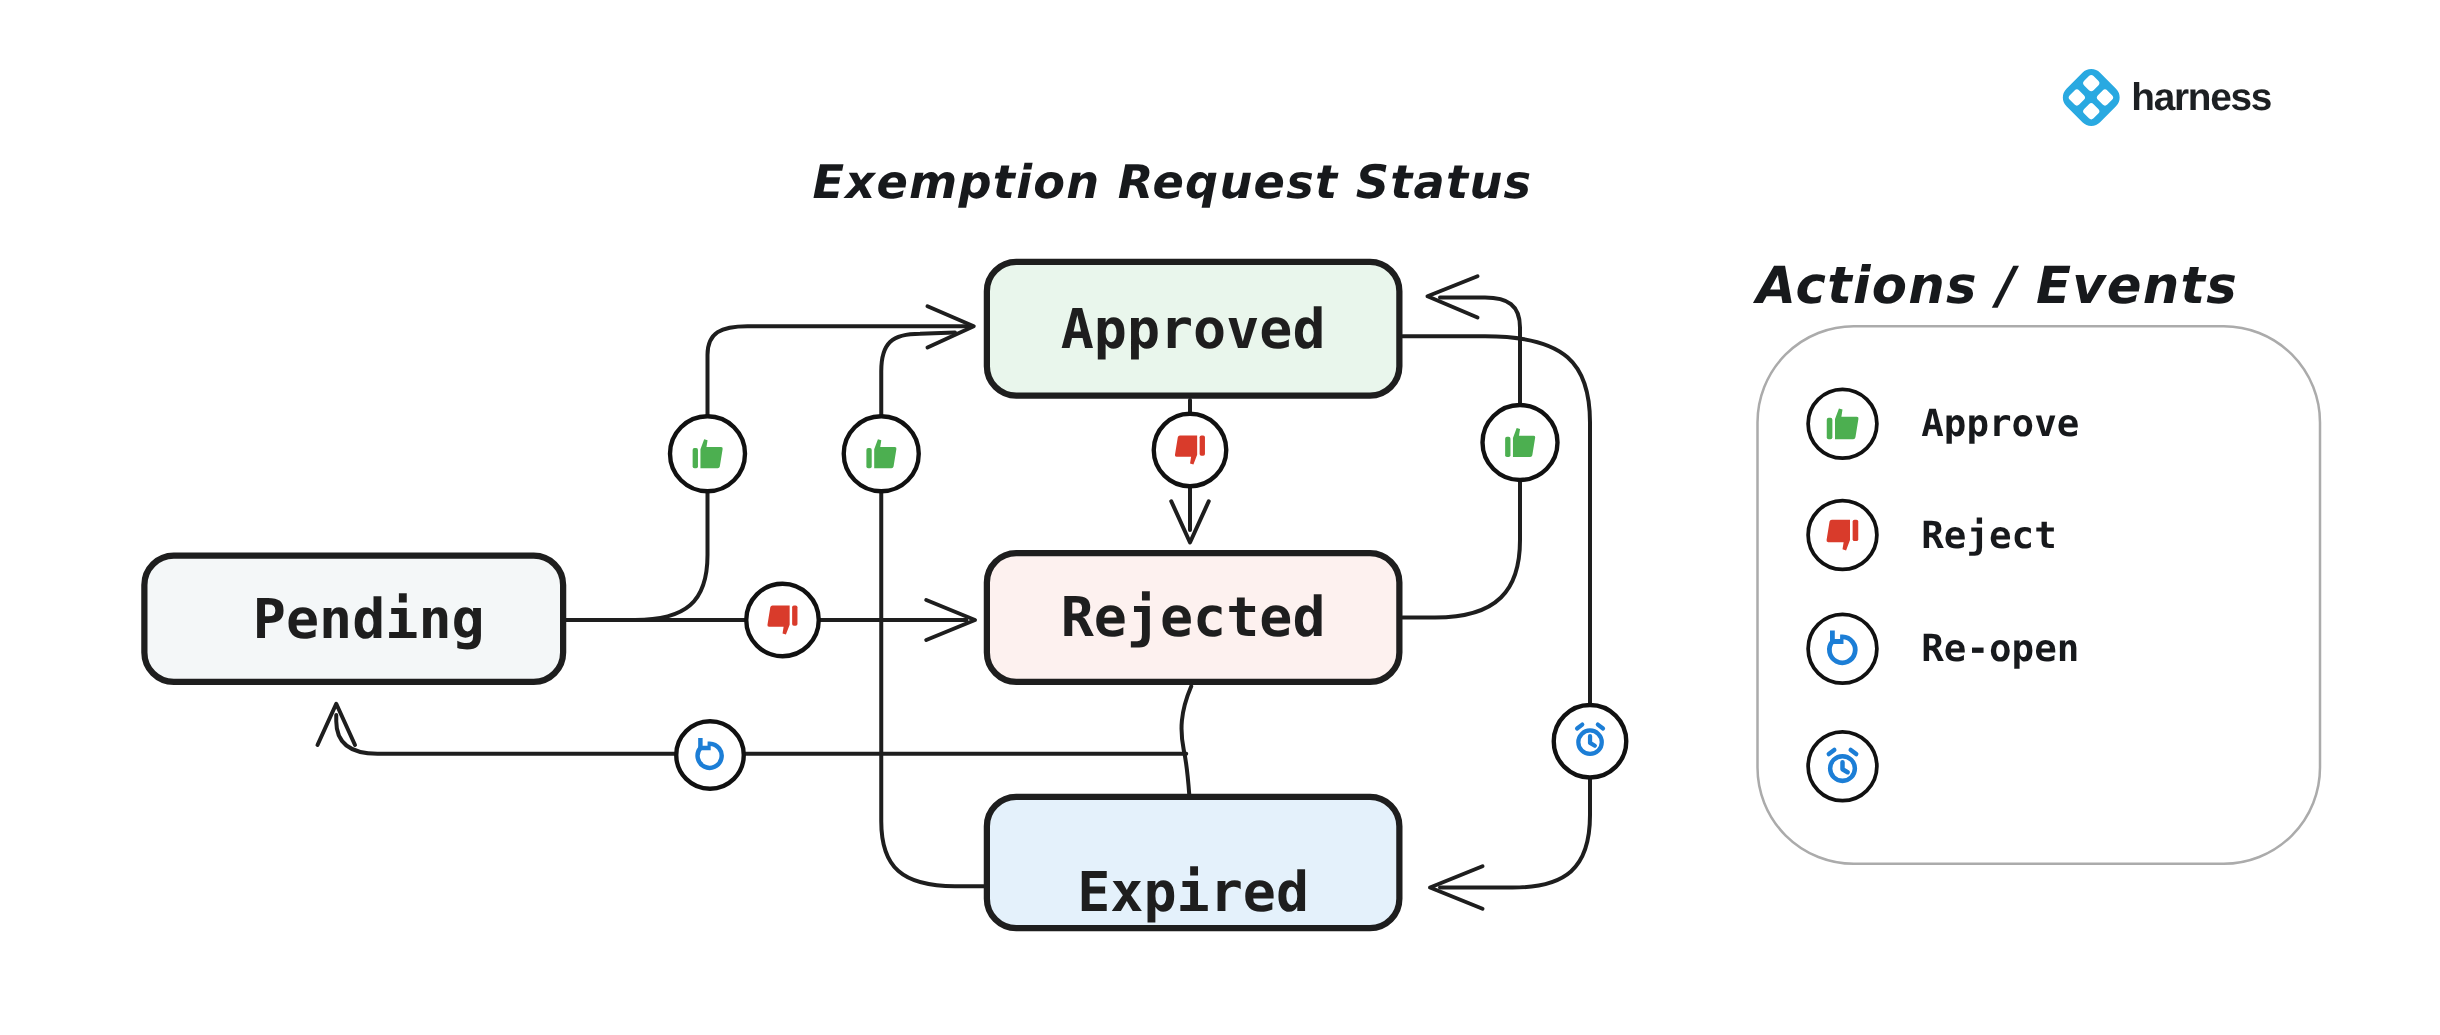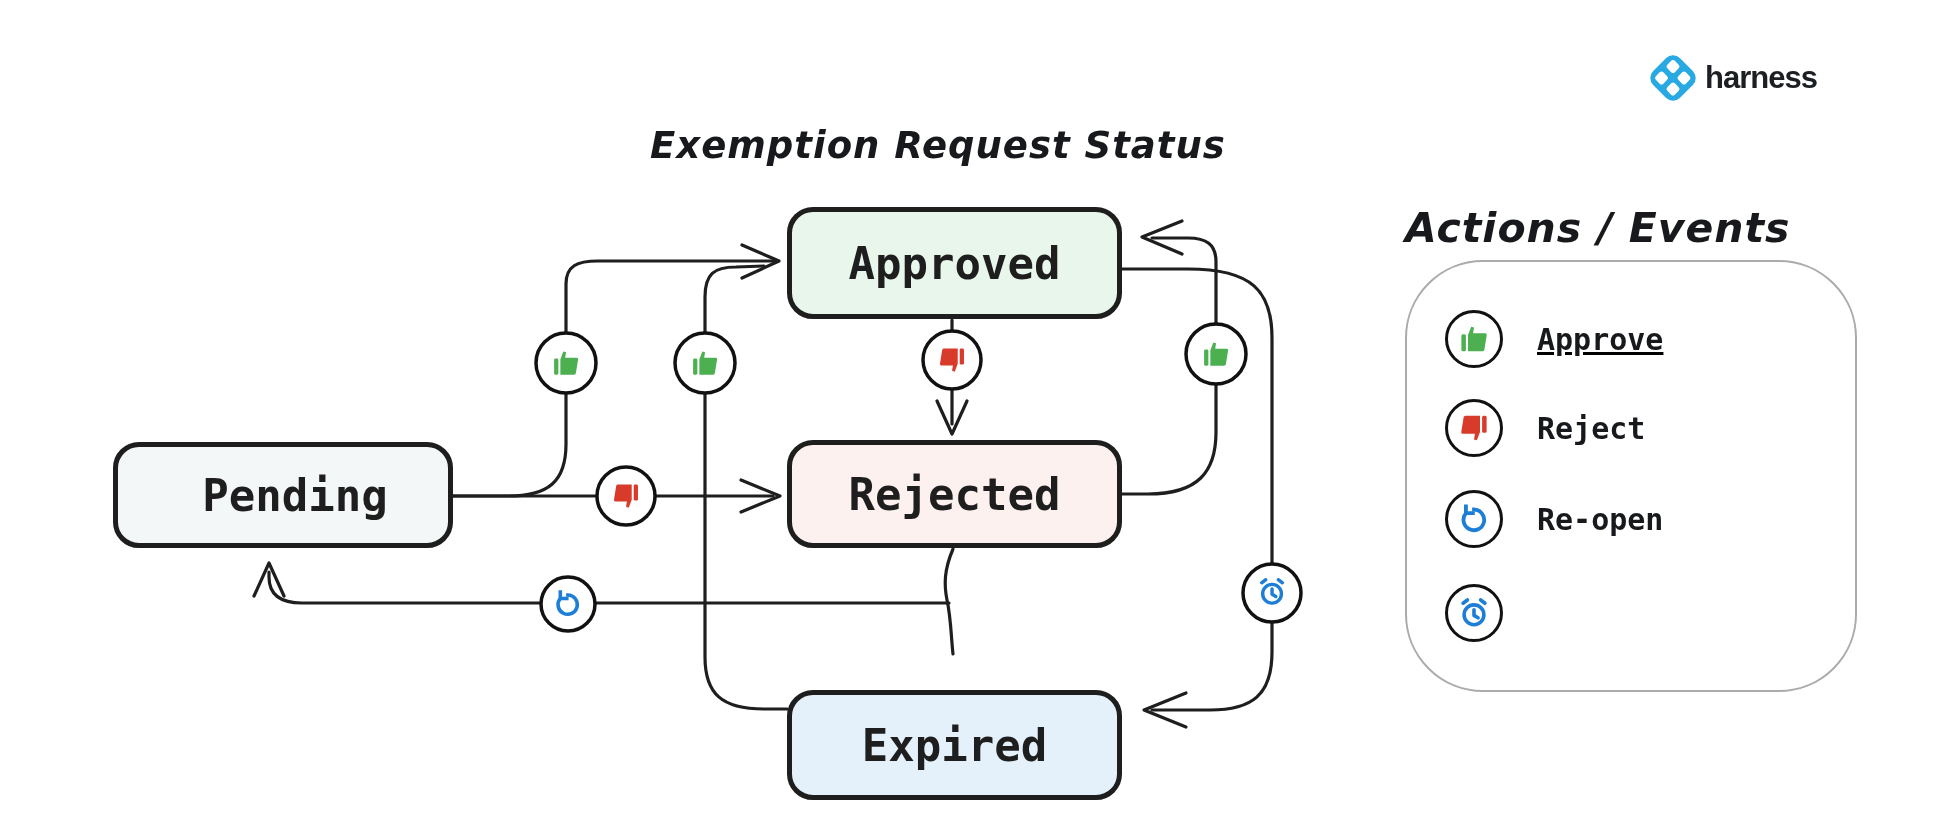--- a/index.html
+++ b/index.html
@@ -15,32 +15,32 @@
   #edge-layer{position:absolute;left:0;top:0;width:1952px;height:828px;}
   .edge{fill:none;stroke:var(--stroke-dark);stroke-width:3.2;stroke-linecap:round;}
   .arrowhead{fill:none;stroke:var(--stroke-dark);stroke-width:3.2;stroke-linecap:round;stroke-linejoin:round;}
   .node-circle{fill:#fff;stroke:#111;stroke-width:3.5;}
   .state-box{position:absolute;border:5px solid var(--stroke-dark);border-radius:26px;
     display:flex;align-items:center;justify-content:center;
     font-size:44px;font-weight:600;color:var(--stroke-dark);}
   #box-pending{left:113px;top:442px;width:340px;height:106px;background:var(--state-pending);padding-left:24px;}
   #box-approved{left:787px;top:207px;width:335px;height:112px;background:var(--state-approved);}
   #box-rejected{left:787px;top:440px;width:335px;height:108px;background:var(--state-rejected);}
-  #box-expired{left:787px;top:690px;width:335px;height:110px;background:var(--state-expired);}
+  #box-expired{left:787px;top:635px;width:335px;height:110px;background:var(--state-expired);align-items:flex-end;}
   .hand-title{position:absolute;font-family:"DejaVu Sans","Liberation Sans",sans-serif;
     font-style:italic;font-weight:600;color:#17191c;text-align:left;letter-spacing:1px;}
   #diagram-title{left:650px;top:124px;width:620px;font-size:37px;}
   #legend-title{left:1405px;top:204px;width:452px;font-size:41px;}
   #legend-box{position:absolute;left:1405px;top:260px;width:452px;height:432px;
     border:2.5px solid var(--legend-border);border-radius:78px;background:#fff;}
   .legend-row{position:absolute;display:flex;align-items:center;gap:34px;}
   .legend-icon-circle{width:58px;height:58px;border:3.5px solid #111;border-radius:50%;
     background:#fff;display:flex;align-items:center;justify-content:center;flex:0 0 auto;}
   .legend-label{font-size:30px;font-weight:600;color:#17191c;line-height:37px;width:348px;}
-  #legend-row-approve{left:1445px;top:310px;text-decoration:underline;}
+  #legend-row-approve{left:1445px;top:310px;}
   #legend-row-reject{left:1445px;top:399px;}
   #legend-row-reopen{left:1445px;top:490px;}
   #legend-row-elapsed{left:1445px;top:584px;}
   #brand{position:absolute;left:1645px;top:50px;display:flex;align-items:center;gap:4px;}
   #brand-wordmark{font-family:"Liberation Sans","DejaVu Sans",sans-serif;font-weight:700;
     font-size:31px;letter-spacing:-1px;color:var(--brand-text);}
 </style>
 </head>
 <body>
 

